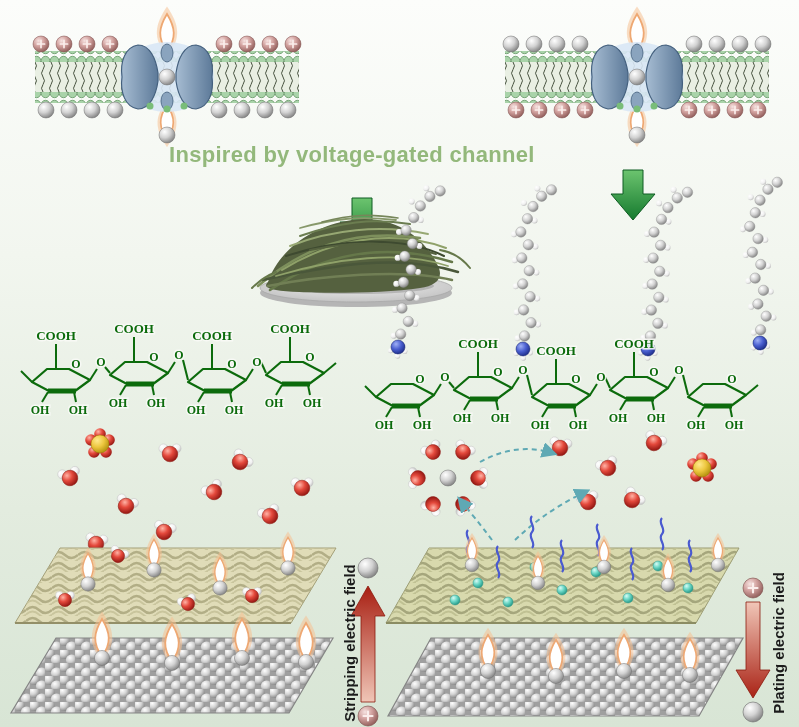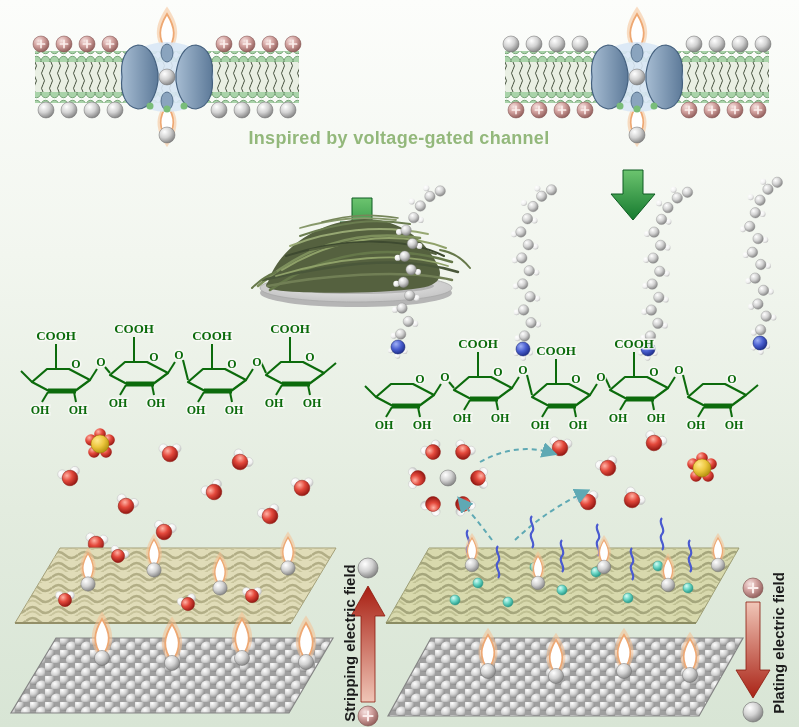--- a/index.html
+++ b/index.html
@@ -1,21 +1,21 @@
 <!DOCTYPE html>
 <html><head>
 <meta charset="utf-8">
 <style>
   html,body{margin:0;padding:0}
   body{width:799px;height:727px;position:relative;overflow:hidden;
        background:linear-gradient(180deg,#fcfdfb 0%,#f2f6ef 35%,#e3ecdf 70%,#d8e5d5 100%);
        font-family:"Liberation Sans",sans-serif}
   svg.stage{position:absolute;left:0;top:0}
-  .title{position:absolute;left:169px;top:128px;width:460px;text-align:center;
-         font-size:18px;font-weight:bold;color:#93b87b;letter-spacing:.3px}
+  .title{position:absolute;left:169px;top:142px;width:460px;
+         font-size:22px;font-weight:bold;color:#93b87b;letter-spacing:.3px}
   .vlabel{position:absolute;width:170px;height:18px;text-align:center;
           font-size:15px;font-weight:bold;color:#1b1b1b;transform:rotate(-90deg)}
   .cooh{font:bold 13px "Liberation Serif",serif;fill:#0c6b0c;
         paint-order:stroke;stroke:rgba(248,250,246,.9);stroke-width:3px}
   .och{font:bold 12px "Liberation Serif",serif;fill:#0c6b0c;
        paint-order:stroke;stroke:rgba(248,250,246,.9);stroke-width:3px}
   .bond{stroke:#0c6b0c;stroke-width:2;fill:none}
 </style>
 </head>
 <body>

